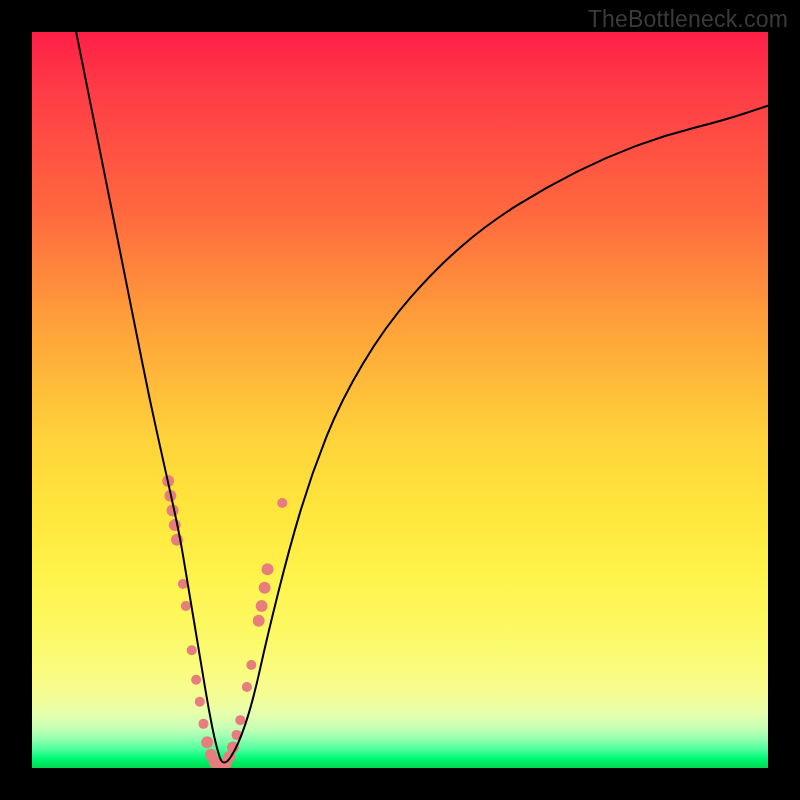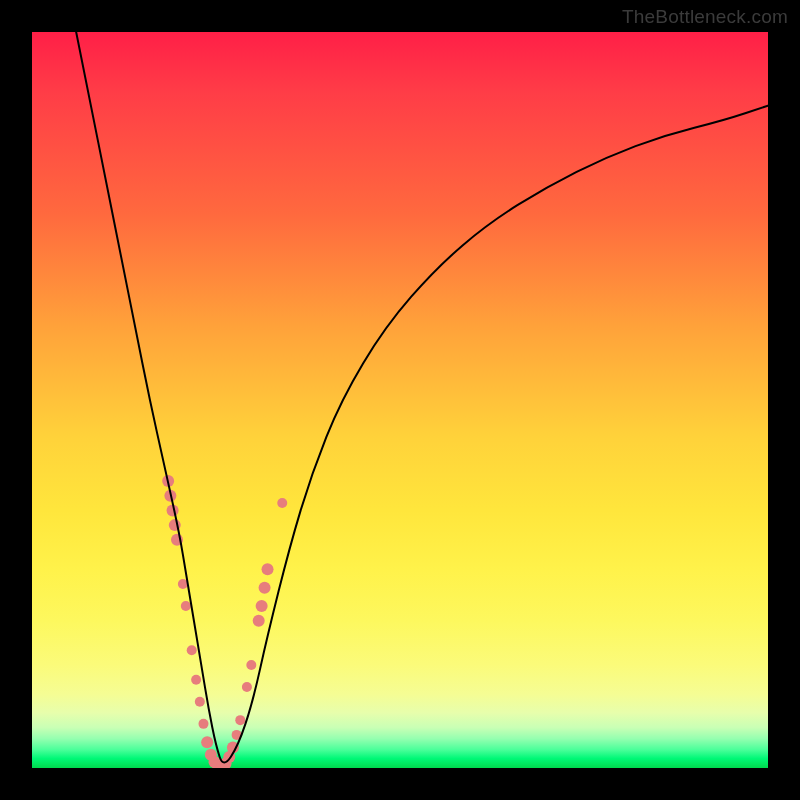--- a/index.html
+++ b/index.html
@@ -45,21 +45,21 @@
       #00f877 98.7%,
       #00e860 99.4%,
       #00d84e 100%
     );
   }
   .watermark {
     position: absolute;
     top: 6px;
     right: 12px;
     color: #3b3b3b;
-    font-size: 19px;
+    font-size: 23px;
     font-weight: 500;
     letter-spacing: 0.2px;
     user-select: none;
   }
   svg.curve {
     position: absolute;
     top: 0;
     left: 0;
     width: 736px;
     height: 736px;

